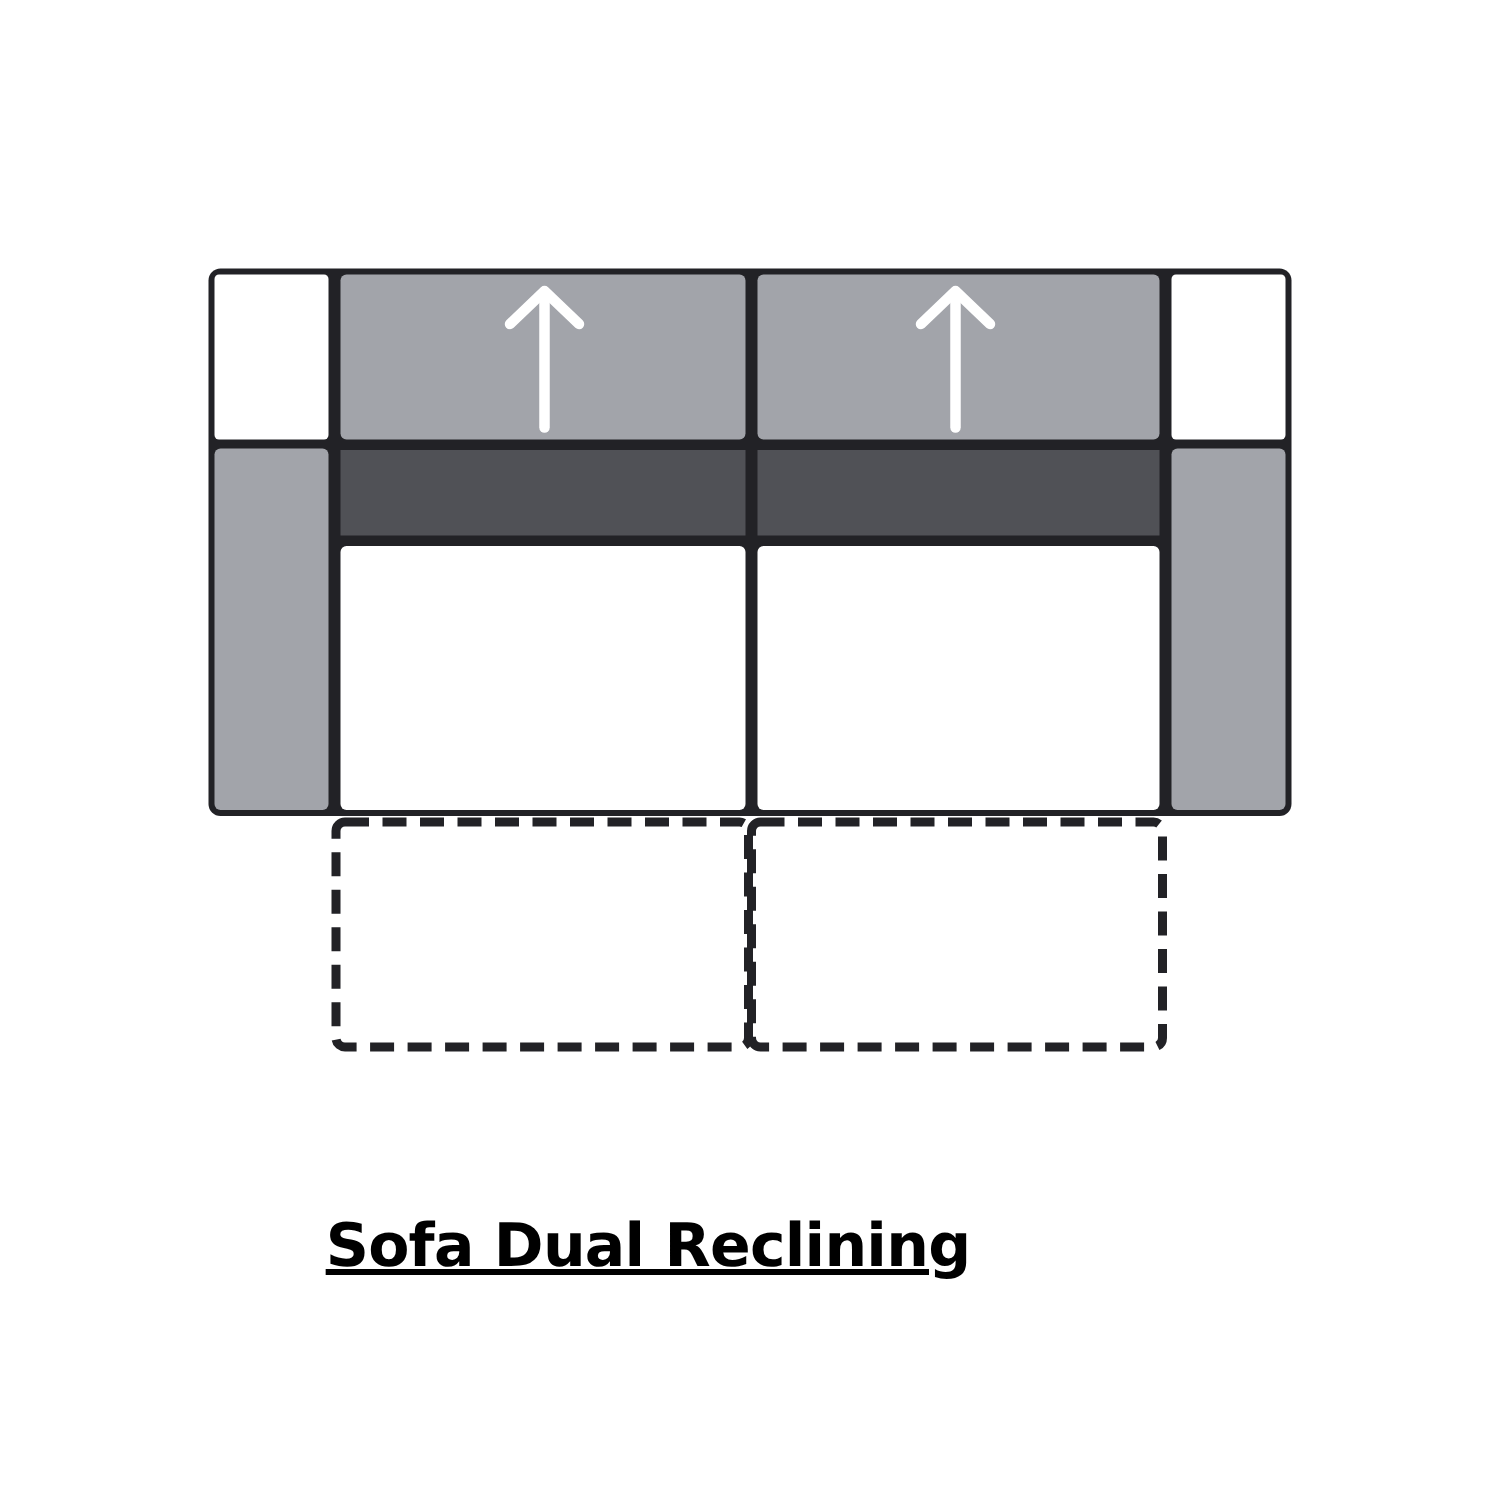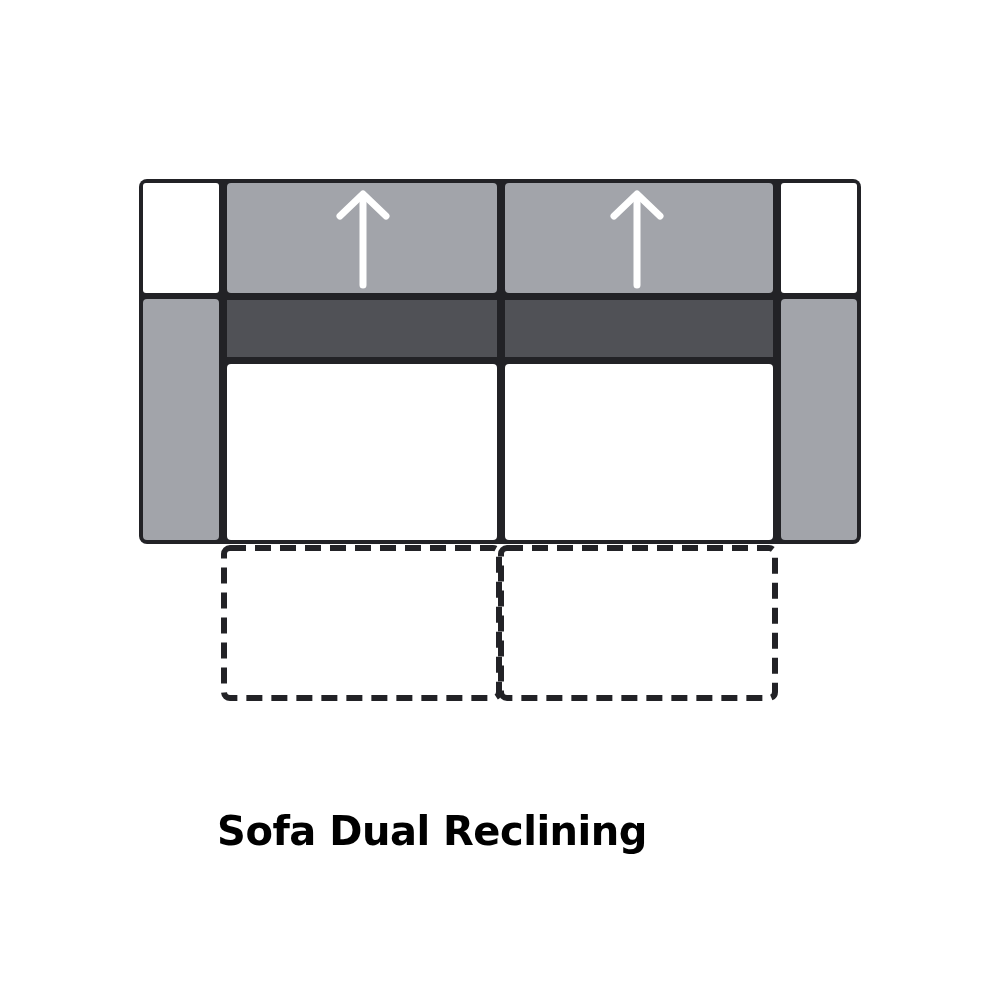--- a/index.html
+++ b/index.html
@@ -1,21 +1,21 @@
 <!DOCTYPE html>
 <html><head>
 <meta charset="utf-8">
 <style>
   html, body { margin:0; padding:0; background:#ffffff; }
   body { width:1000px; height:1000px; position:relative; overflow:hidden; }
   #diagram { position:absolute; left:0; top:0; width:1000px; height:1000px; }
   #caption {
     position:absolute; left:0; top:808px; width:864px; text-align:center;
     font-family:"DejaVu Sans", sans-serif; font-weight:bold; font-size:40px;
-    color:#000000; letter-spacing:-0.5px;
+    color:#000000; letter-spacing:-0.5px;text-decoration:underline;
   }
 </style>
 </head>
 <body>
 
 <svg id="diagram" viewBox="0 0 1000 1000" xmlns="http://www.w3.org/2000/svg">
 
   <rect x="139" y="179" width="722" height="365" rx="8" fill="#222226"></rect>
 
   <rect x="143" y="183" width="76" height="110" rx="3" fill="#ffffff"></rect>

